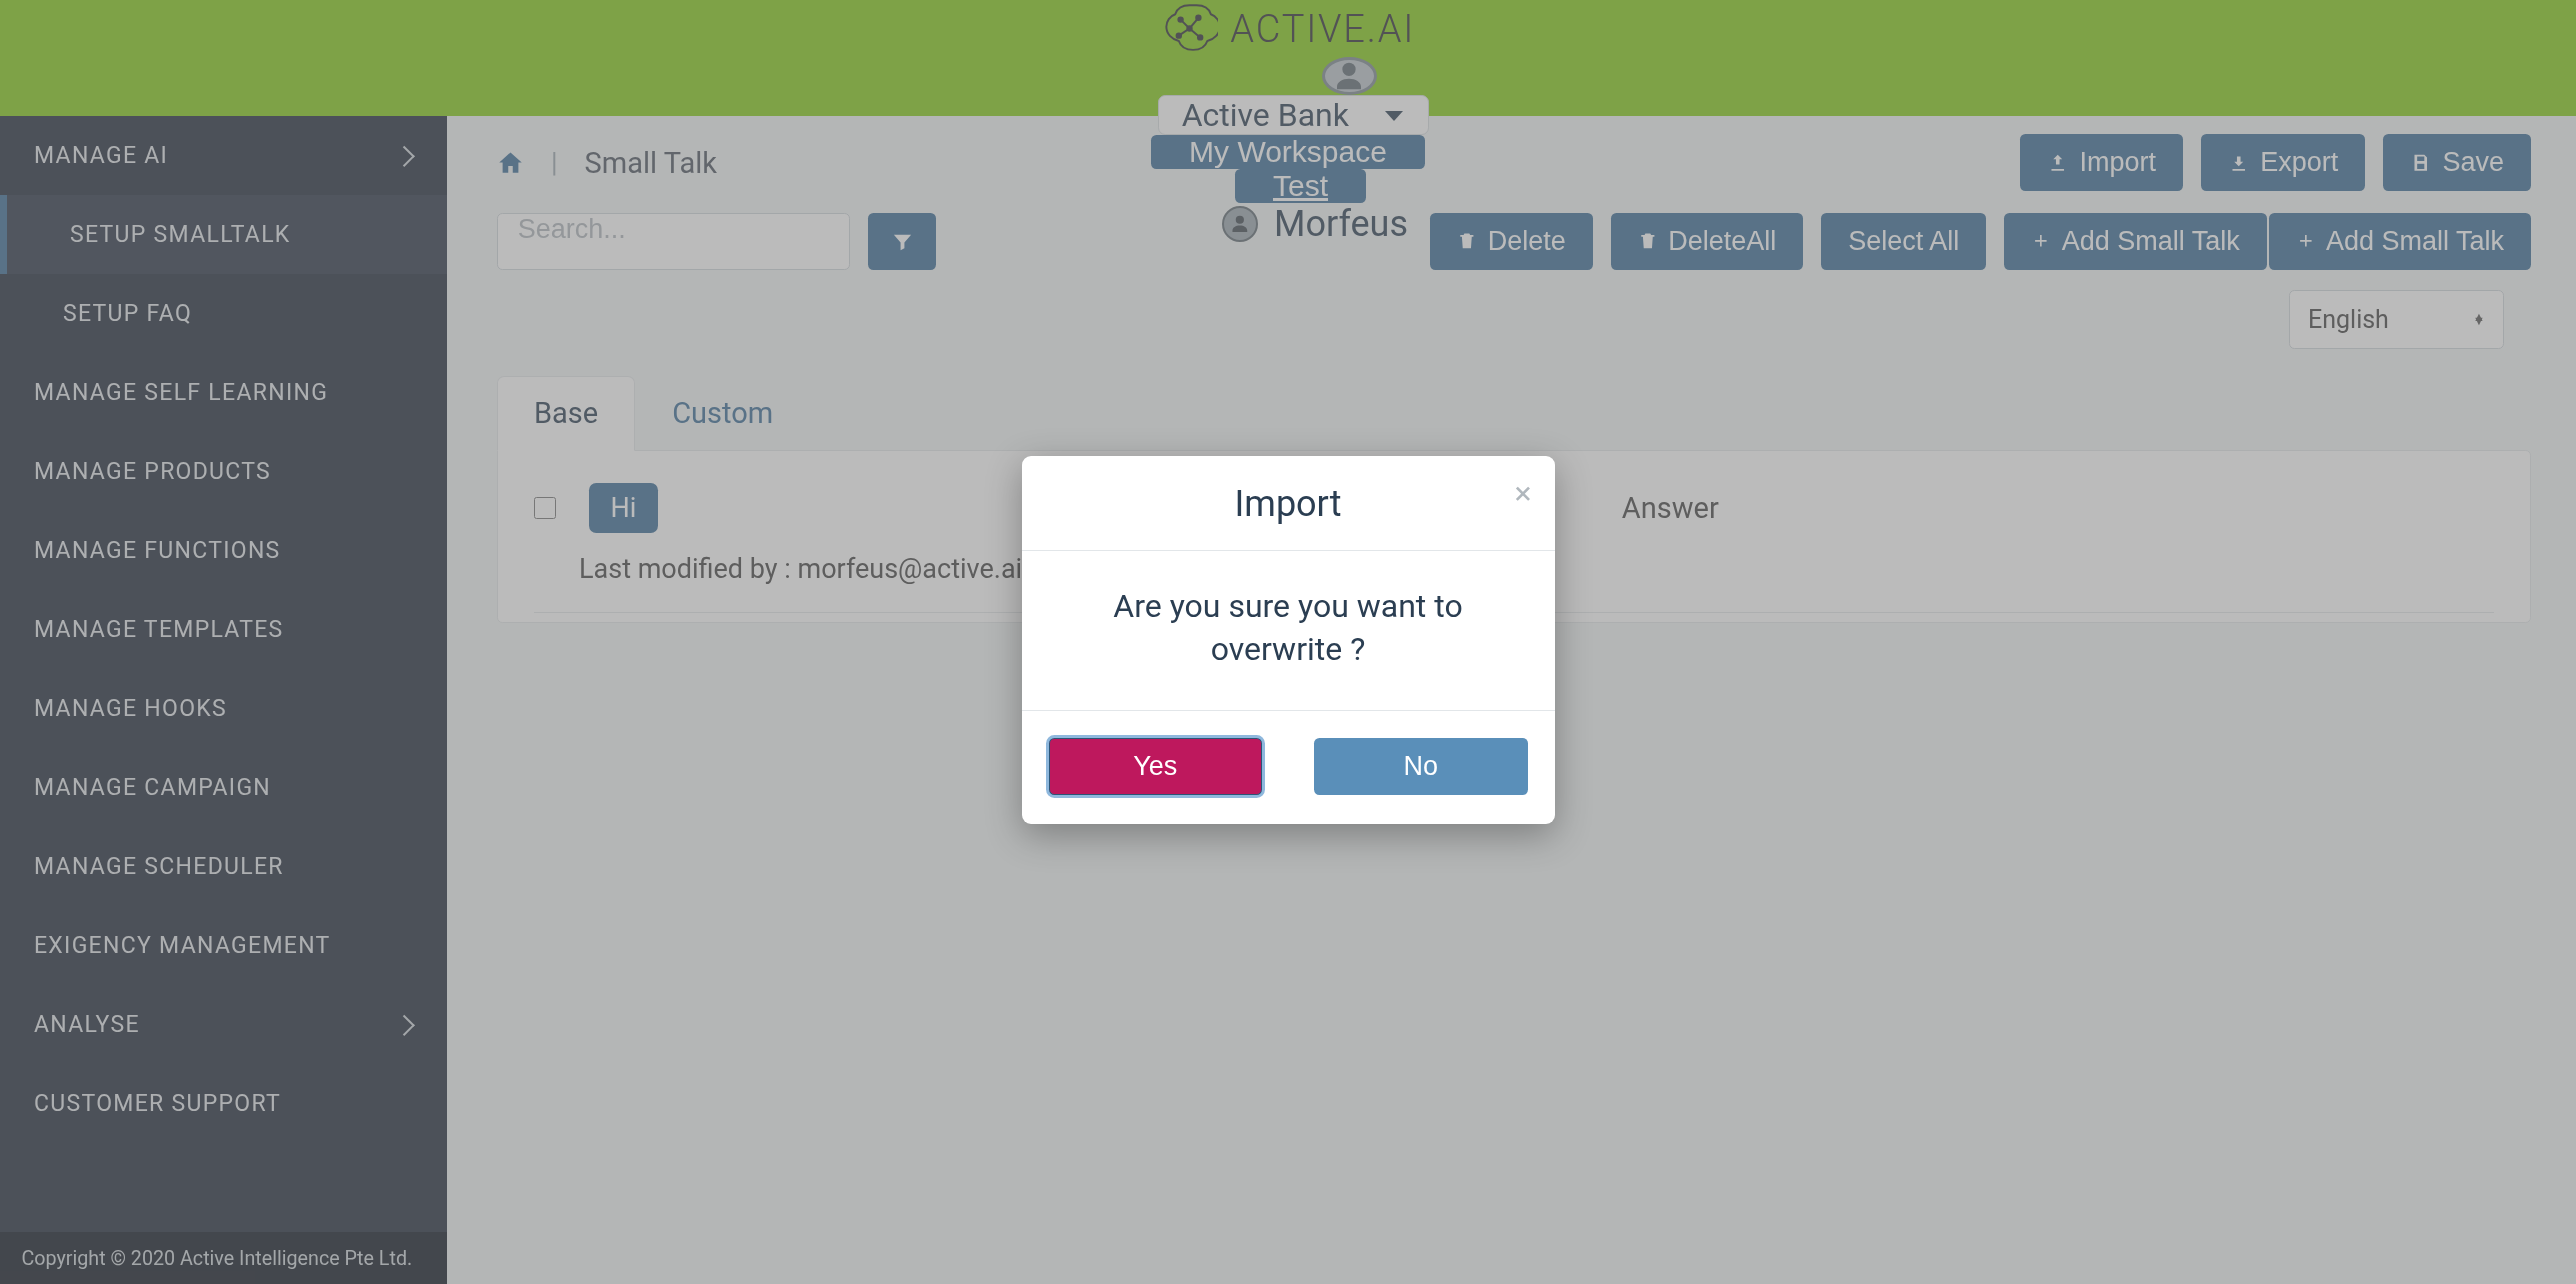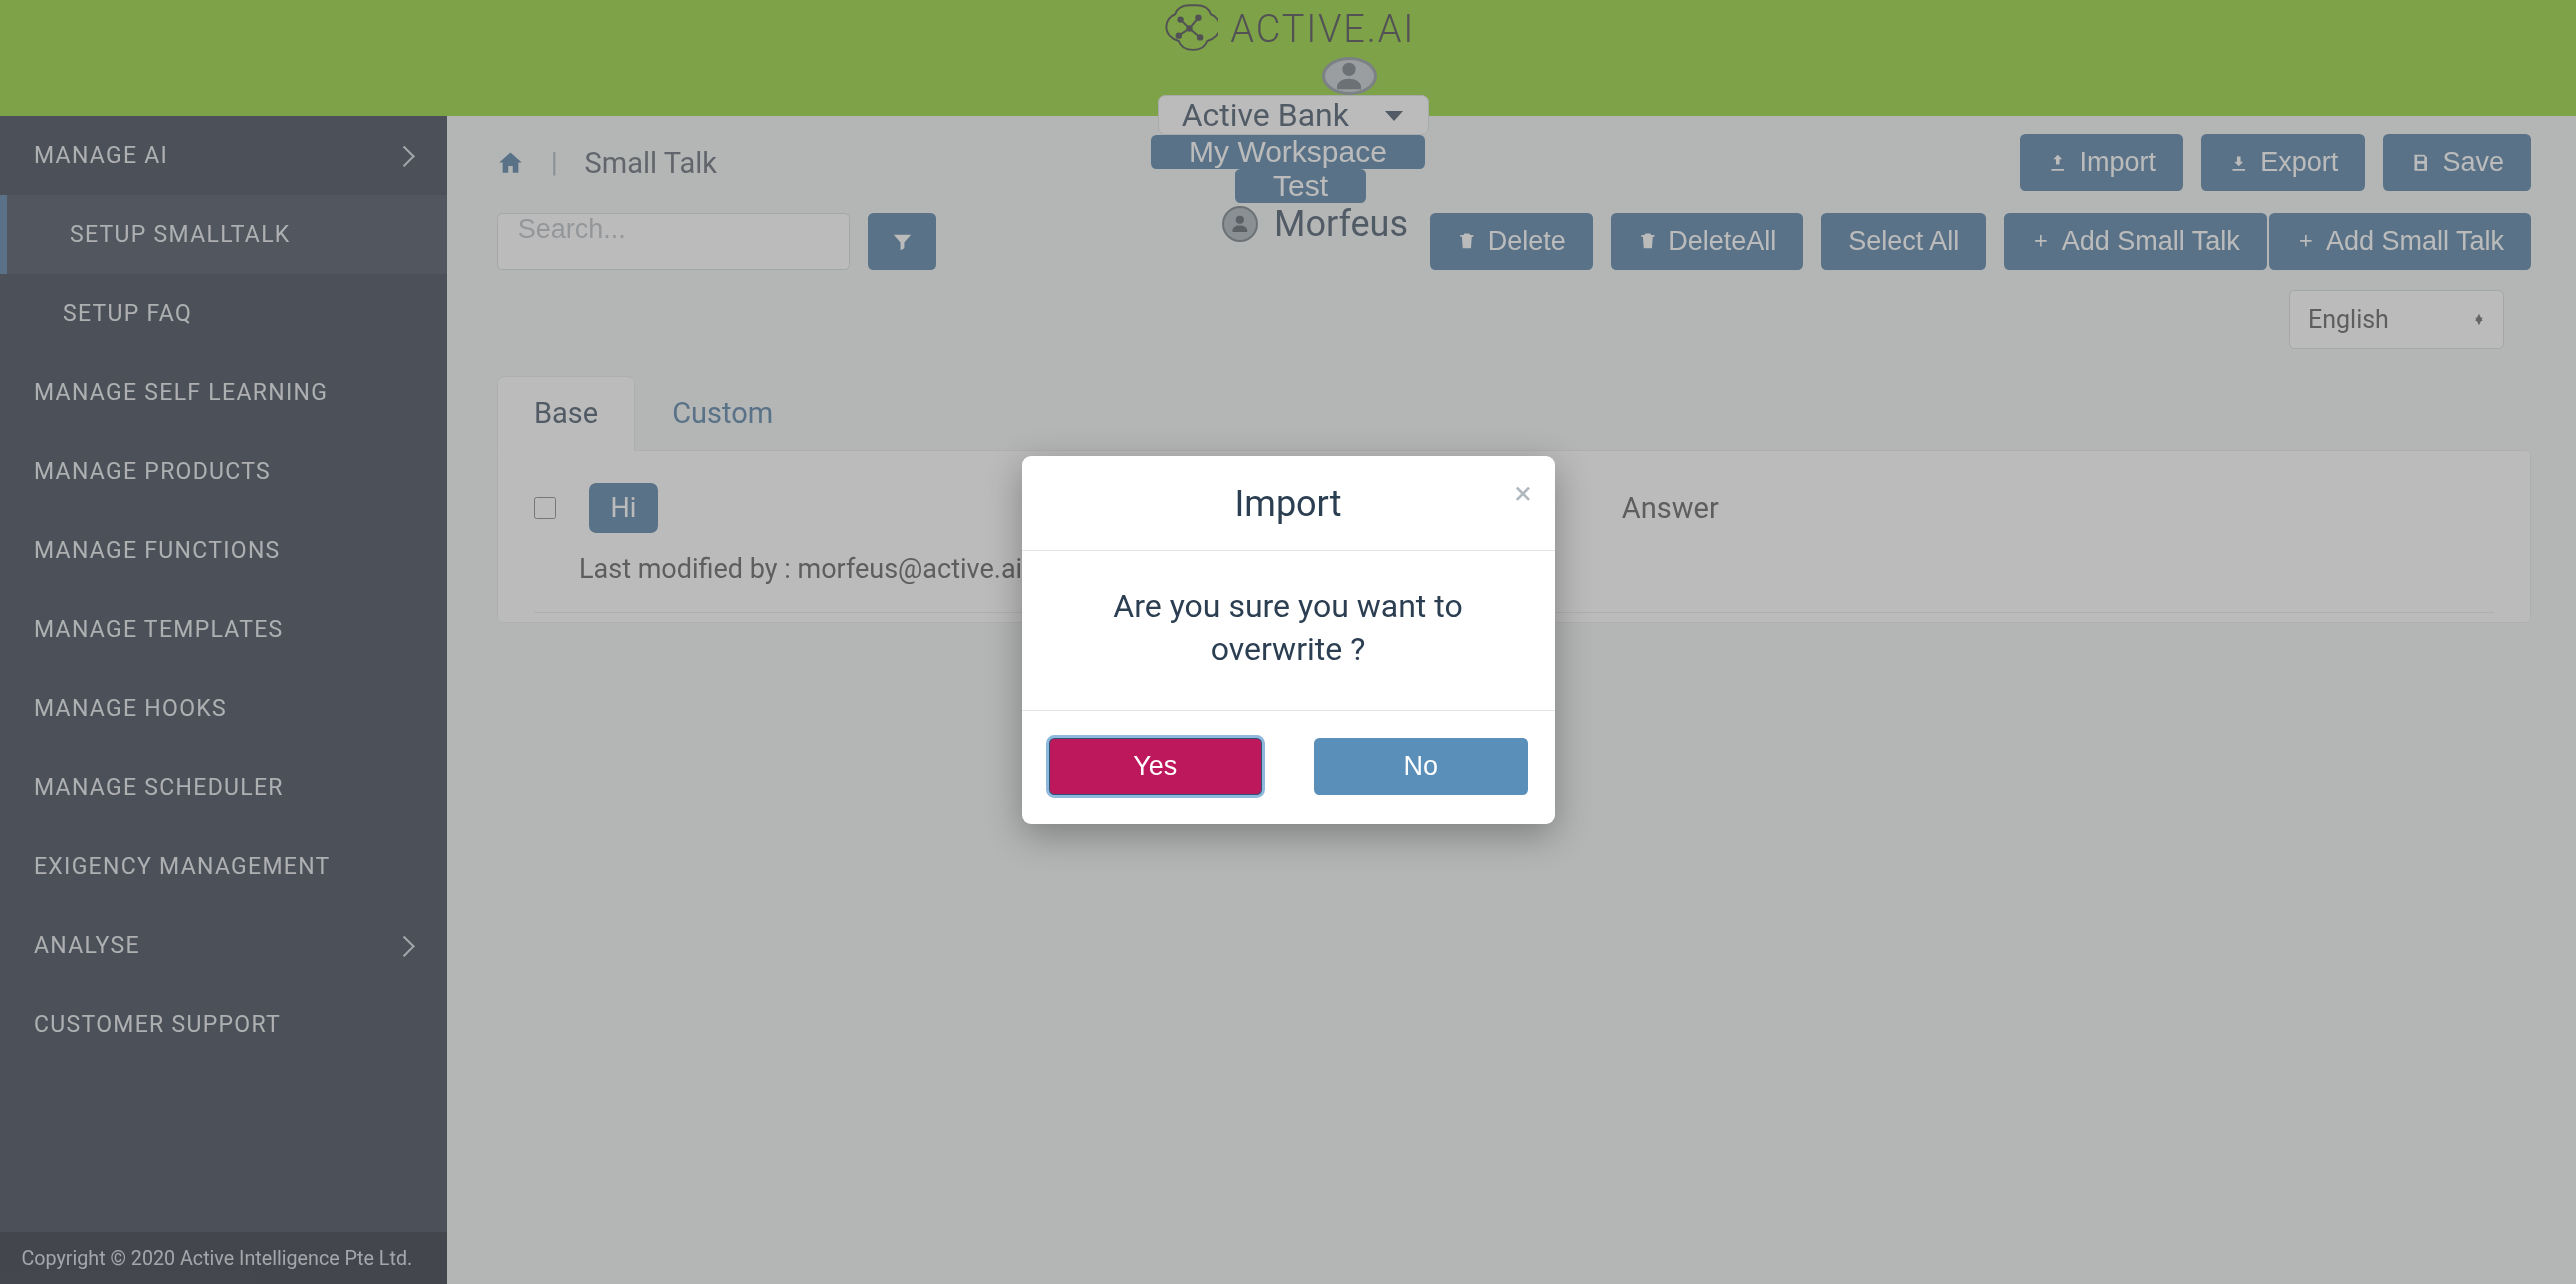--- a/index.html
+++ b/index.html
@@ -35,21 +35,21 @@
     content:""; position:absolute; right:25px; top:50%; margin-top:-3.6px;
     border-left:9px solid transparent; border-right:9px solid transparent; border-top:10.7px solid #2b3e52;
   }
   .header-spacer { flex: 1; }
   .btn {
     display:inline-flex; align-items:center; justify-content:center;
     gap:10.7px; border:none; cursor:pointer;
     font-size: 30px; padding: 0 38px; height: 63px; border-radius:5.4px;
     color:#fff; background:#3a6d97;
   }
-  .btn + .btn { margin-left: 25px; }
+  .btn + .btn { margin-left: 25px; text-decoration: underline; }
   .user-wrap { display:flex; align-items:center; margin-left: 54px; }
   .user-icon-circle {
     width:36px; height:36px; border-radius:50%; background:#9aa6af;
     border:2.7px solid #5f6b72; display:flex; align-items:center; justify-content:center;
   }
   .user-name { font-size: 36px; color:#2b3e52; margin-left: 16px; }
 
   
   .body-row { flex:1; display:flex; min-height:0; }
 
@@ -227,20 +227,21 @@
 
   <div class="sidebar">
     <div class="side-item has-chevron">MANAGE AI</div>
     <div class="sub-item active">SETUP SMALLTALK</div>
     <div class="sub-item">SETUP FAQ</div>
     <div class="side-item">MANAGE SELF LEARNING</div>
     <div class="side-item">MANAGE PRODUCTS</div>
     <div class="side-item">MANAGE FUNCTIONS</div>
     <div class="side-item">MANAGE TEMPLATES</div>
     <div class="side-item">MANAGE HOOKS</div>
+    <div class="side-item">MANAGE CAMPAIGN</div>
     <div class="side-item">MANAGE SCHEDULER</div>
     <div class="side-item">EXIGENCY MANAGEMENT</div>
     <div class="side-item has-chevron">ANALYSE</div>
     <div class="side-item">CUSTOMER SUPPORT</div>
     <div class="sidebar-spacer"></div>
     <div class="footer-line">Copyright © 2020 Active Intelligence Pte Ltd.</div>
   </div>
 
   <div class="content">
     <div class="crumb-row">

